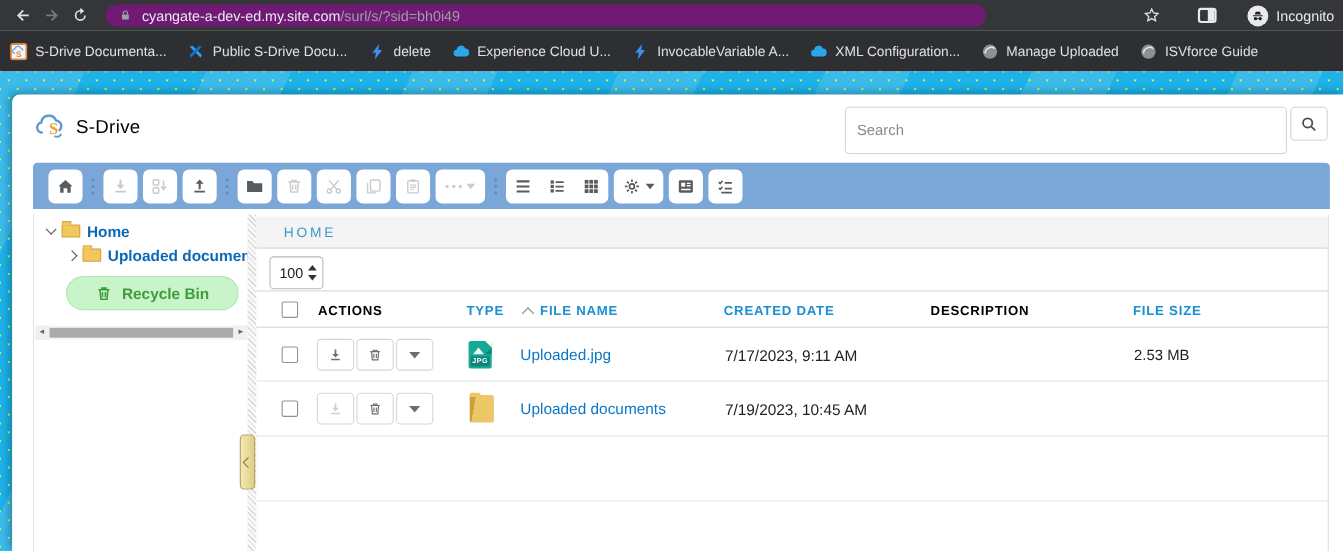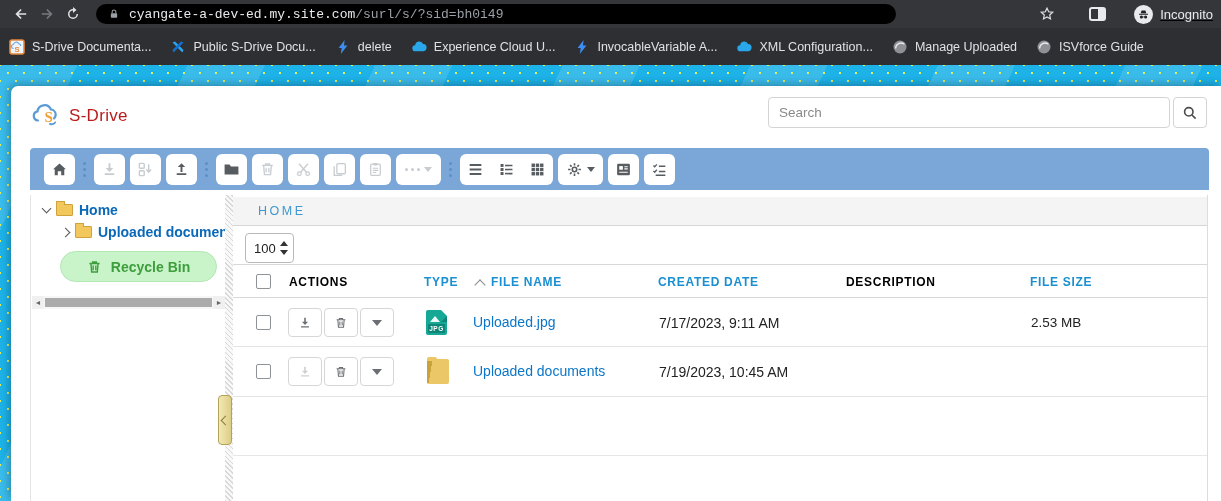--- a/index.html
+++ b/index.html
@@ -6,26 +6,26 @@
   html,body { width:1221px; height:501px; overflow:hidden; }
   body { font-family:"Liberation Sans", sans-serif; background:#fff; position:relative; }
 
   
   .chrome-bar { position:absolute; left:0; top:0; width:1221px; height:28px; background:#35363a;
     display:flex; align-items:center; }
   .nav-btn { width:26px; height:24px; border:none; background:transparent; display:flex;
     align-items:center; justify-content:center; color:#dfe1e5; cursor:pointer; }
   .nav-btn.disabled { color:#75797f; }
   .nav-btn svg { width:16px; height:16px; fill:currentColor; }
-  .omnibox { height:20px; flex:0 0 800px; margin-left:10px; background:#000000; border-radius:12px;
-    display:flex; align-items:center; padding:0 12px; font-size:13px; color:#e8eaed;font-family:Liberation Mono, monospace; }
+  .omnibox { height:20px; flex:0 0 800px; margin-left:10px; background:#701a75; border-radius:12px;
+    display:flex; align-items:center; padding:0 12px; font-size:13px; color:#e8eaed; }
   .omnibox .lock { width:12px; height:14px; margin-right:9px; }
   .omnibox .host { color:#e8eaed; }
   .omnibox .path { color:#9aa0a6; }
-  .chrome-right { display:flex; align-items:center; margin-left:auto; margin-right:8px; gap:24px;text-decoration:underline; }
+  .chrome-right { display:flex; align-items:center; margin-left:auto; margin-right:8px; gap:24px; }
   .sidepanel-ic { width:17px; height:14px; border:2px solid #e8eaed; border-radius:3px; position:relative; }
   .sidepanel-ic::after { content:""; position:absolute; right:0; top:0; bottom:0; width:6px; background:#e8eaed; }
   .incog { display:flex; align-items:center; gap:7px; color:#e8eaed; font-size:13px; }
   .incog-circle { width:19px; height:19px; border-radius:50%; background:#e8eaed; display:flex;
     align-items:center; justify-content:center; }
   .incog-circle svg { width:13px; height:13px; fill:#202124; }
 
   
   .bookmarks { position:absolute; left:0; top:28px; width:1221px; height:37px; background:#2e2f33;
     display:flex; align-items:center; padding-left:9px; gap:19px; }
@@ -40,22 +40,22 @@
       radial-gradient(circle, #e2ee5c 1px, rgba(0,0,0,0) 1.4px),
       repeating-linear-gradient(115deg, rgba(255,255,255,.13) 0 70px, rgba(0,0,0,0) 70px 170px);
     background-size:16px 16px, 16px 16px, auto;
     background-position:0 0, 8px 8px, 0 0; }
 
   .card { position:absolute; left:11px; top:21px; width:1210px; height:415px; background:#fff;
     border-radius:7px 0 0 0; box-shadow:-2px -2px 8px rgba(0,0,0,.28); }
 
   
   .app-logo { position:absolute; left:19px; top:14px; width:34px; height:28px; }
-  .app-title { position:absolute; left:58px; top:20px; font-size:17px; color:#b91c1c; letter-spacing:.3px; }
-  .search-input { position:absolute; left:757px; top:11px; width:402px; height:31px;
+  .app-title { position:absolute; left:58px; top:20px; font-size:17px; color:#000000; letter-spacing:.3px; }
+  .search-input { position:absolute; left:757px; top:11px; width:402px; height:43px;
     border:1px solid #d4d4d4; border-radius:4px; padding:0 10px; font-size:13.5px; color:#444;
     font-family:"Liberation Sans", sans-serif; outline:none; }
   .search-input::placeholder { color:#8a8a8a; }
   .search-btn { position:absolute; left:1162px; top:11px; width:34px; height:31px; background:#fff;
     border:1px solid #d4d4d4; border-radius:4px; display:flex; align-items:center; justify-content:center;
     color:#4a4a4a; cursor:pointer; }
   .search-btn svg { width:16px; height:16px; }
 
   
   .toolbar { position:absolute; left:19px; top:62px; width:1179px; height:42px; background:#7aa6d8;

